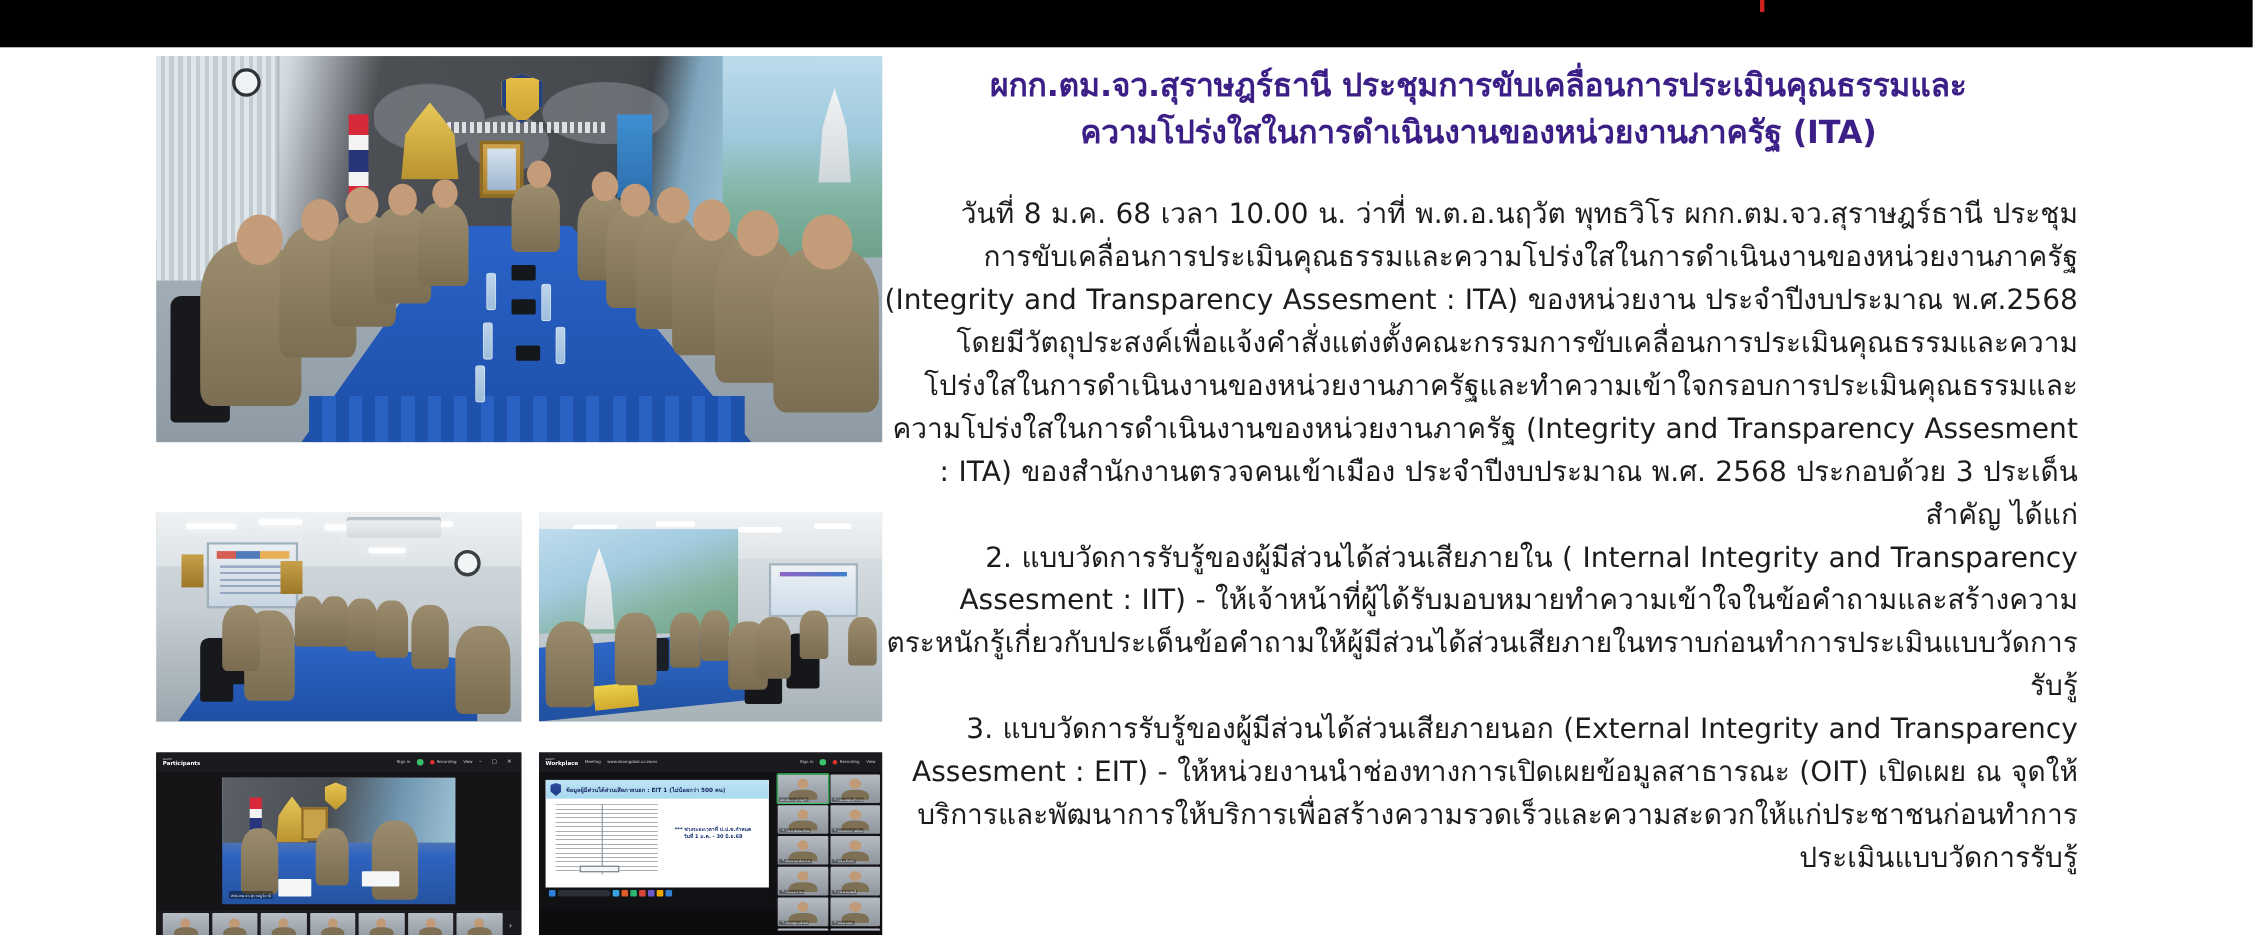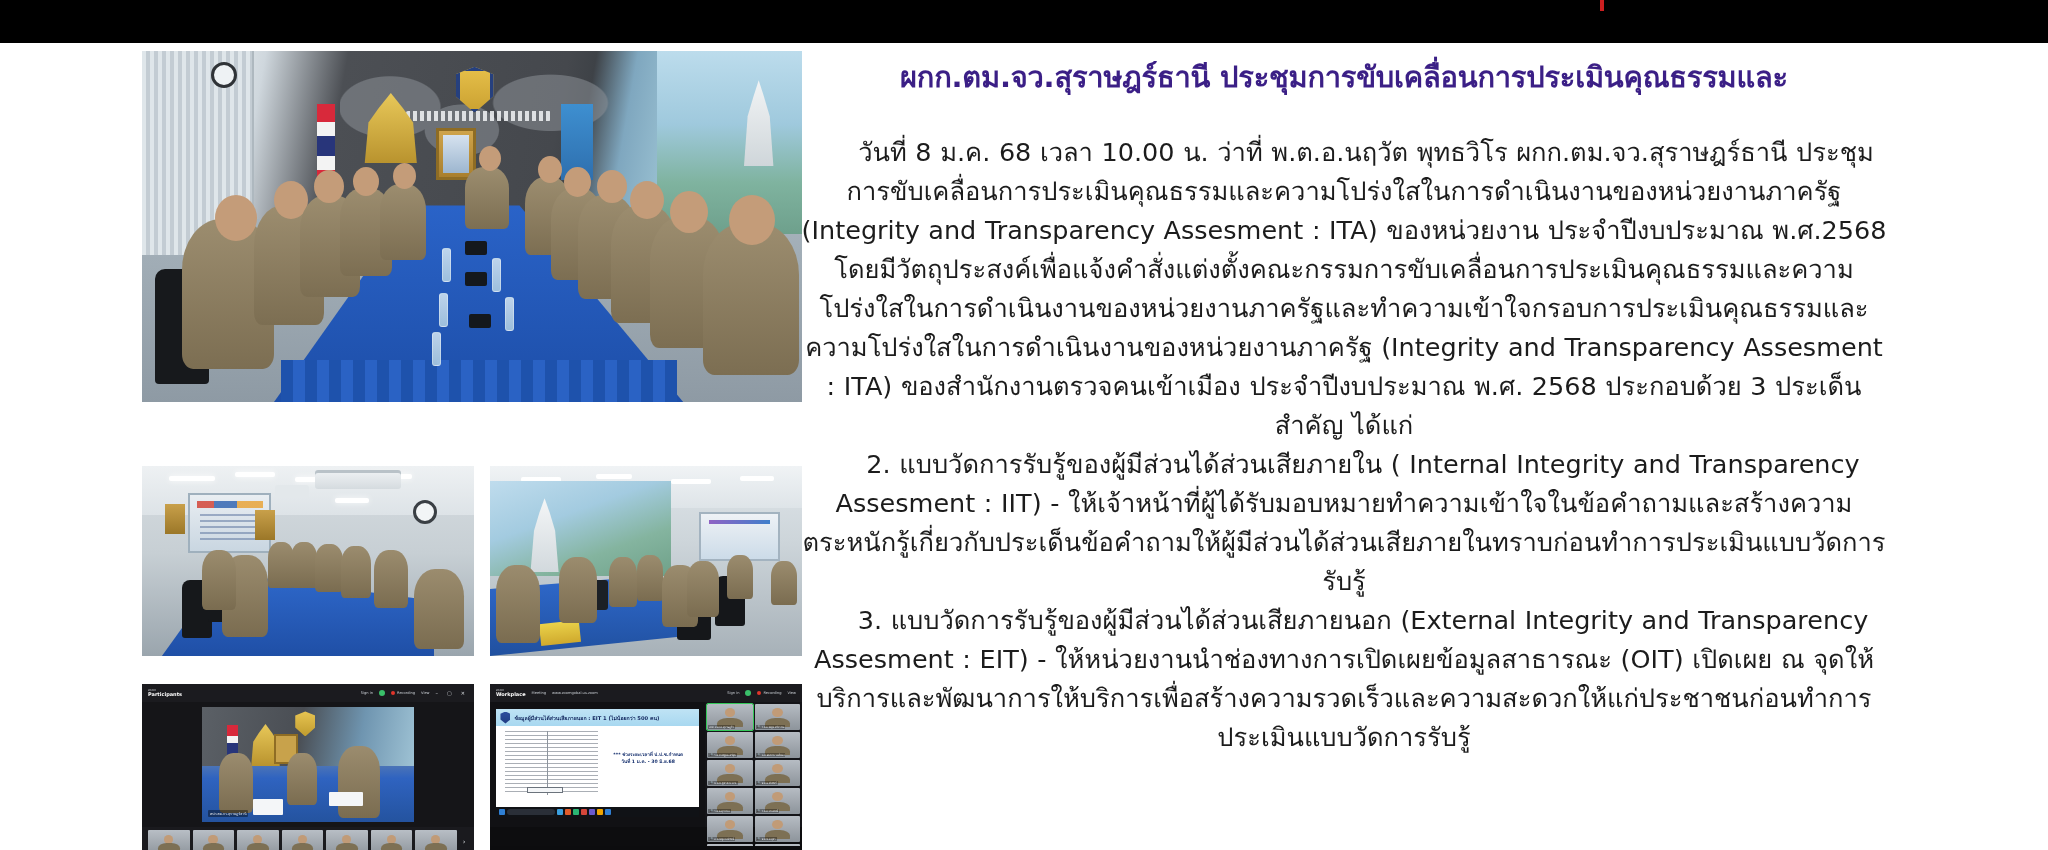--- a/index.html
+++ b/index.html
@@ -450,21 +450,21 @@
     text-align: center;
     line-height: 1.48;
     letter-spacing: -0.2px;
   }
 
   .article-body { margin-top: 34px; }
 
   .article-body p {
     font-size: 25.5px;
     line-height: 1.53;
-    text-align: center;
+    text-align: right;
     color: #1c1c1c;
     word-spacing: 0.5px;
   }
   .article-body p.indent { text-indent: 44px; }
   .article-body p.indent-sm { text-indent: 38px; }
 </style>
 </head>
 <body>
 
 <div id="page">
@@ -812,20 +812,21 @@
         
         
       </div>
 
     </div>
   </div>
 
   <div class="article">
     <h1 class="article-title">
       <span>ผกก.ตม.จว.สุราษฎร์ธานี ประชุมการขับเคลื่อนการประเมินคุณธรรมและ</span><br>
+      <span>ความโปร่งใสในการดำเนินงานของหน่วยงานภาครัฐ (ITA)</span>
     </h1>
 
     <div class="article-body">
       <p class="indent">วันที่ 8 ม.ค. 68 เวลา 10.00 น. ว่าที่ พ.ต.อ.นฤวัต พุทธวิโร ผกก.ตม.จว.สุราษฎร์ธานี  ประชุมการขับเคลื่อนการประเมินคุณธรรมและความโปร่งใสในการดำเนินงานของหน่วยงานภาครัฐ (Integrity and Transparency Assesment : ITA) ของหน่วยงาน ประจำปีงบประมาณ พ.ศ.2568 โดยมีวัตถุประสงค์เพื่อแจ้งคำสั่งแต่งตั้งคณะกรรมการขับเคลื่อนการประเมินคุณธรรมและความโปร่งใสในการดำเนินงานของหน่วยงานภาครัฐและทำความเข้าใจกรอบการประเมินคุณธรรมและความโปร่งใสในการดำเนินงานของหน่วยงานภาครัฐ (Integrity and Transparency Assesment : ITA) ของสำนักงานตรวจคนเข้าเมือง ประจำปีงบประมาณ พ.ศ. 2568 ประกอบด้วย 3 ประเด็นสำคัญ ได้แก่</p>
       <p class="indent-sm">2. แบบวัดการรับรู้ของผู้มีส่วนได้ส่วนเสียภายใน ( Internal Integrity and Transparency Assesment : IIT) - ให้เจ้าหน้าที่ผู้ได้รับมอบหมายทำความเข้าใจในข้อคำถามและสร้างความตระหนักรู้เกี่ยวกับประเด็นข้อคำถามให้ผู้มีส่วนได้ส่วนเสียภายในทราบก่อนทำการประเมินแบบวัดการรับรู้</p>
       <p class="indent-sm">3. แบบวัดการรับรู้ของผู้มีส่วนได้ส่วนเสียภายนอก (External Integrity and Transparency Assesment : EIT) - ให้หน่วยงานนำช่องทางการเปิดเผยข้อมูลสาธารณะ (OIT) เปิดเผย ณ จุดให้บริการและพัฒนาการให้บริการเพื่อสร้างความรวดเร็วและความสะดวกให้แก่ประชาชนก่อนทำการประเมินแบบวัดการรับรู้</p>
     </div>
   </div>
 
 </div>

